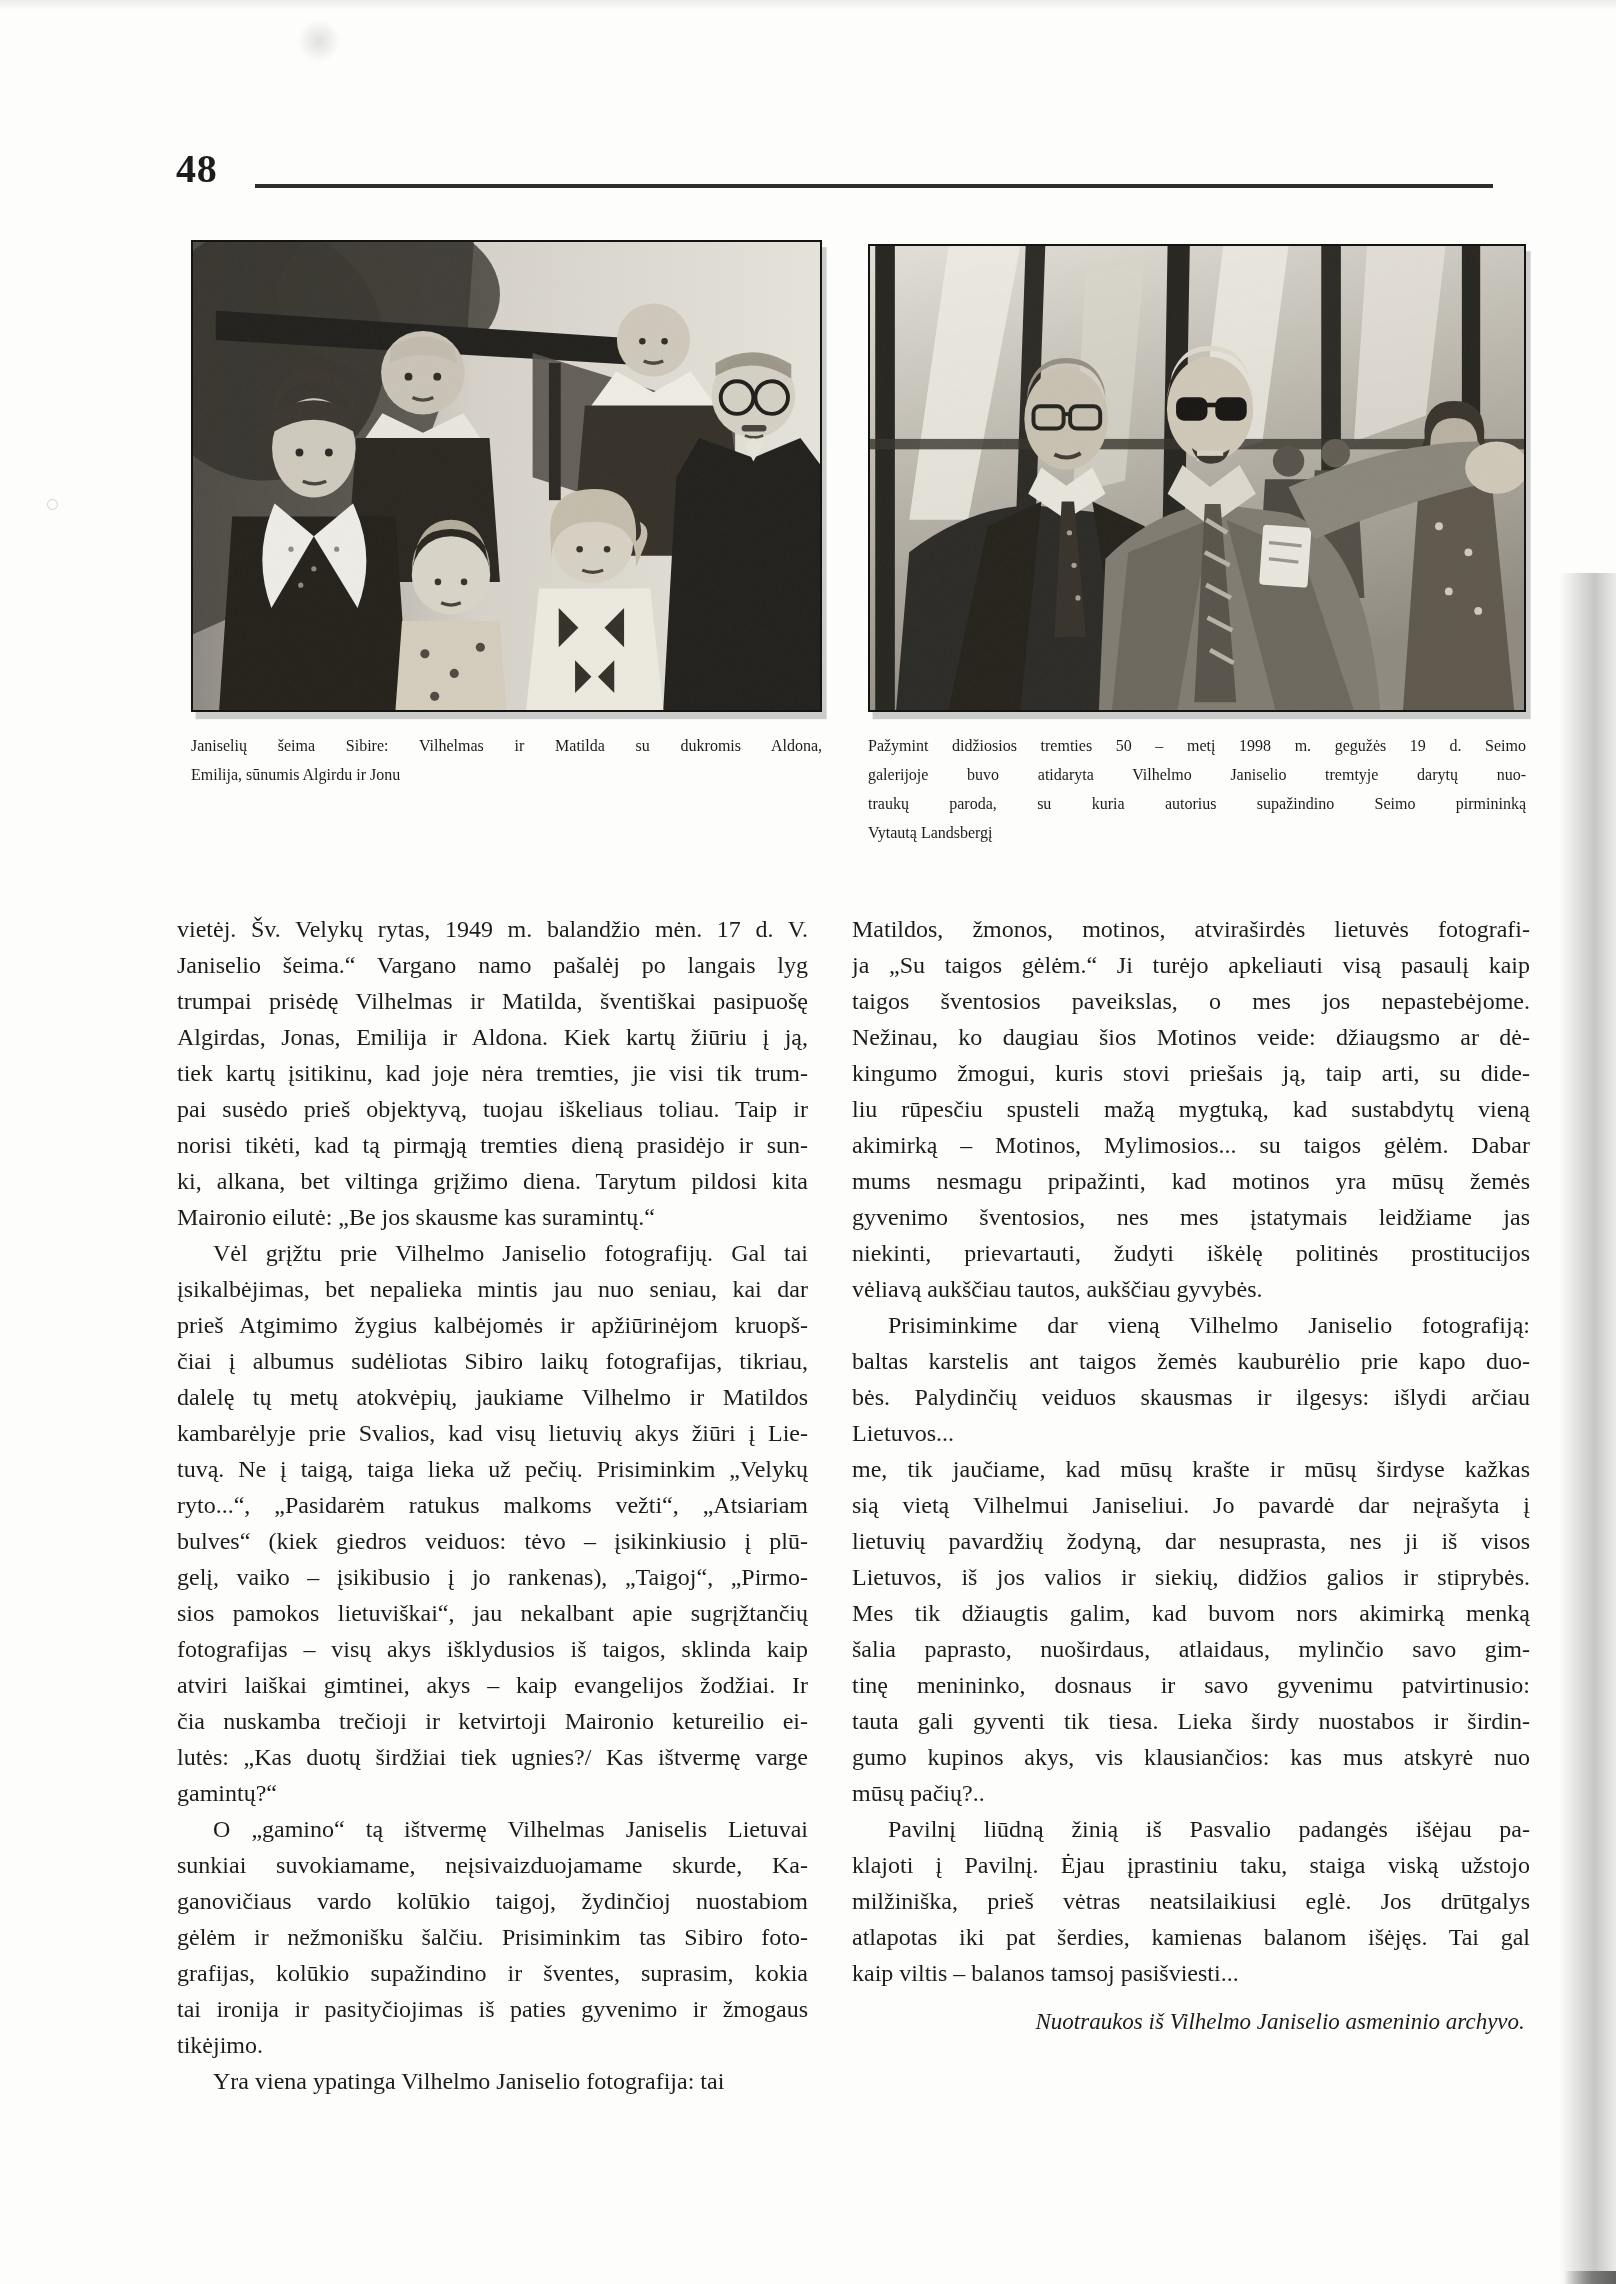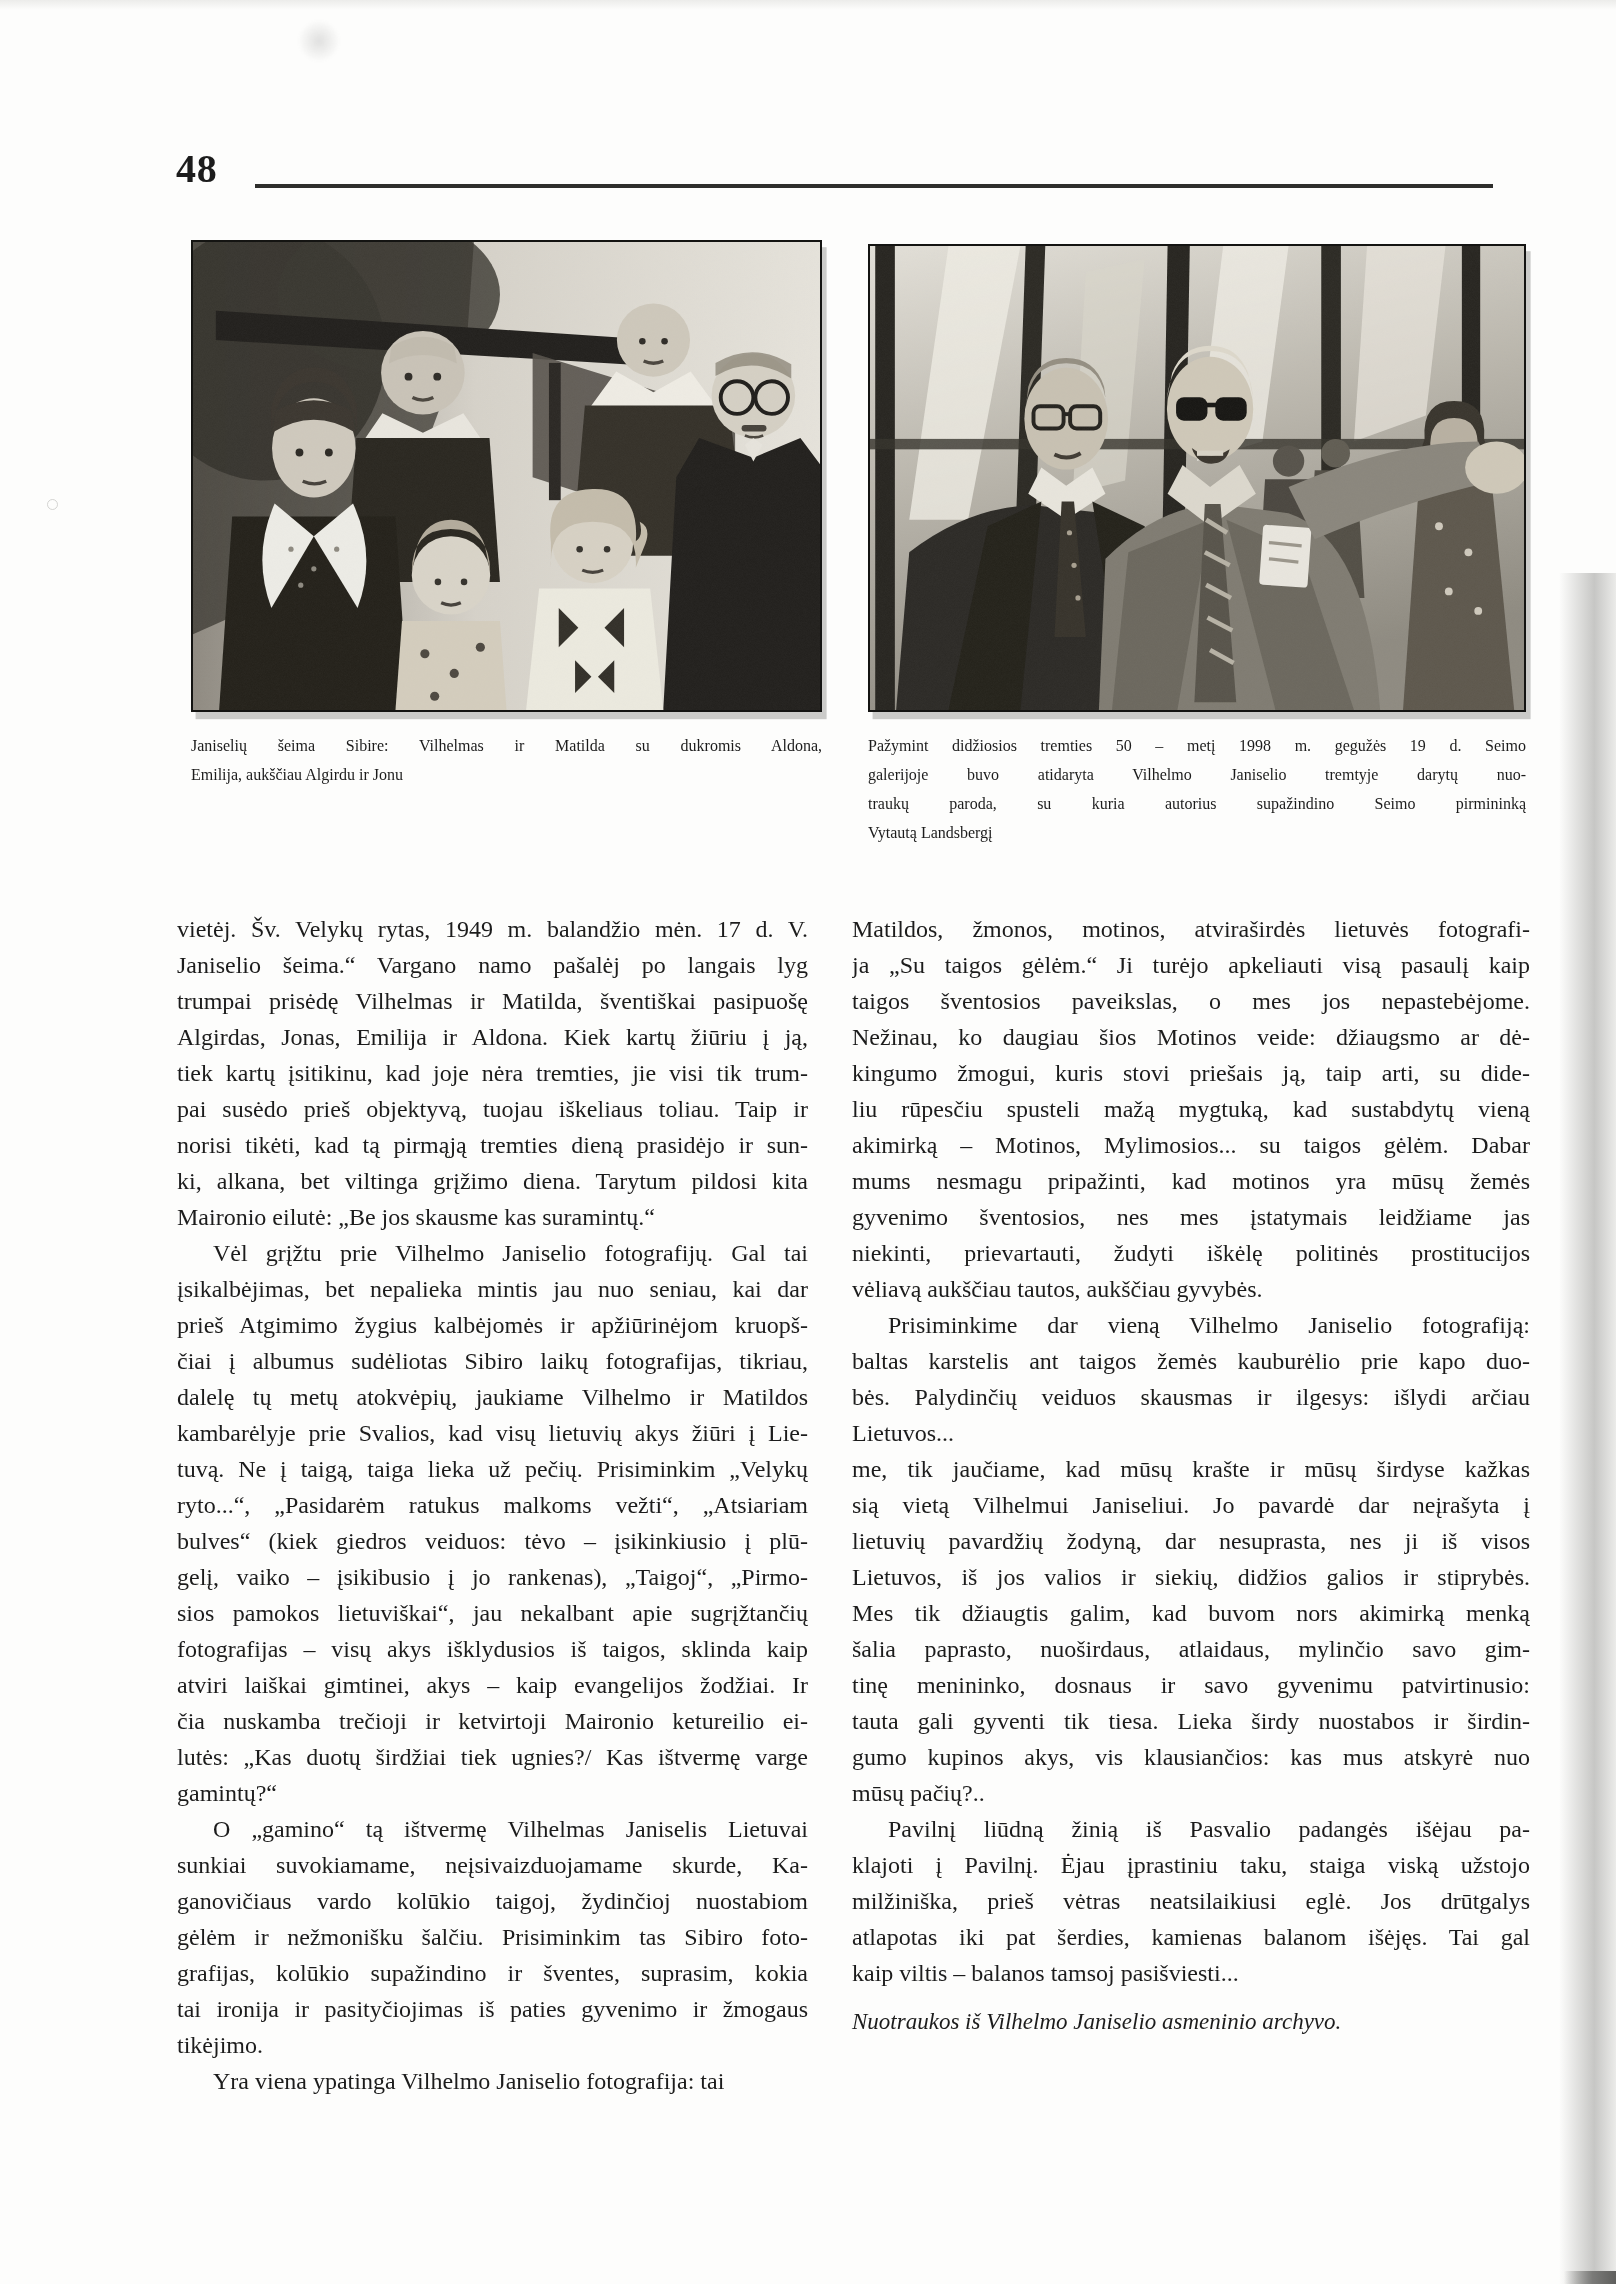--- a/index.html
+++ b/index.html
@@ -43,21 +43,21 @@
   #col-left  { left:177px;  width:631px; }
   #col-right { left:852px; width:678px; }
 
   
   .tline { text-align:justify; height:36px; line-height:36px; overflow:hidden; white-space:normal; }
   .tline::after { content:""; display:inline-block; width:100%; height:0; }
   .tline.end { text-align:left; }
   .tline.end::after { content:none; }
   .tline.ind { text-indent:36px; }
 
-  .credit { font-style:italic; font-size:23px; padding-right:5.2px; margin-top:13px;
+  .credit { font-style:italic; font-size:23px; text-align:right; padding-right:5.2px; margin-top:13px;
     height:35px; line-height:35px; }
 </style>
 </head>
 <body>
 
 <div id="page">
 
   <div class="top-strip"></div>
   <div class="smudge"></div>
   <div class="margin-dot"></div>
@@ -230,21 +230,21 @@
       <line x1="610" y1="480" x2="655" y2="485" stroke="#9a958a" stroke-width="5"></line>
 
       <path d="M640,370 Q800,300 930,300 L960,360 Q820,390 680,450 Z" fill="#8a867c"></path>
       <ellipse cx="958" cy="340" rx="48" ry="40" fill="#cfc8b8"></ellipse>
       <rect width="1000" height="712" filter="url(#grainR)" opacity="0.5"></rect>
     </svg>
   </div>
 
   <div class="cap" id="cap-left">
       <div class="tline">Janiselių šeima Sibire: Vilhelmas ir Matilda su dukromis Aldona,</div>
-      <div class="tline end">Emilija, aukščiau Algirdu ir Jonu</div>
+      <div class="tline end">Emilija, sūnumis Algirdu ir Jonu</div>
     </div>
   <div class="cap" id="cap-right">
       <div class="tline">Pažymint didžiosios tremties 50 – metį 1998 m. gegužės 19 d. Seimo</div>
       <div class="tline">galerijoje buvo atidaryta Vilhelmo Janiselio tremtyje darytų nuo-</div>
       <div class="tline">traukų paroda, su kuria autorius supažindino Seimo pirmininką</div>
       <div class="tline end">Vytautą Landsbergį</div>
     </div>
 
   <div class="col" id="col-left">
       <div class="tline">vietėj. Šv. Velykų rytas, 1949 m. balandžio mėn. 17 d. V.</div>

